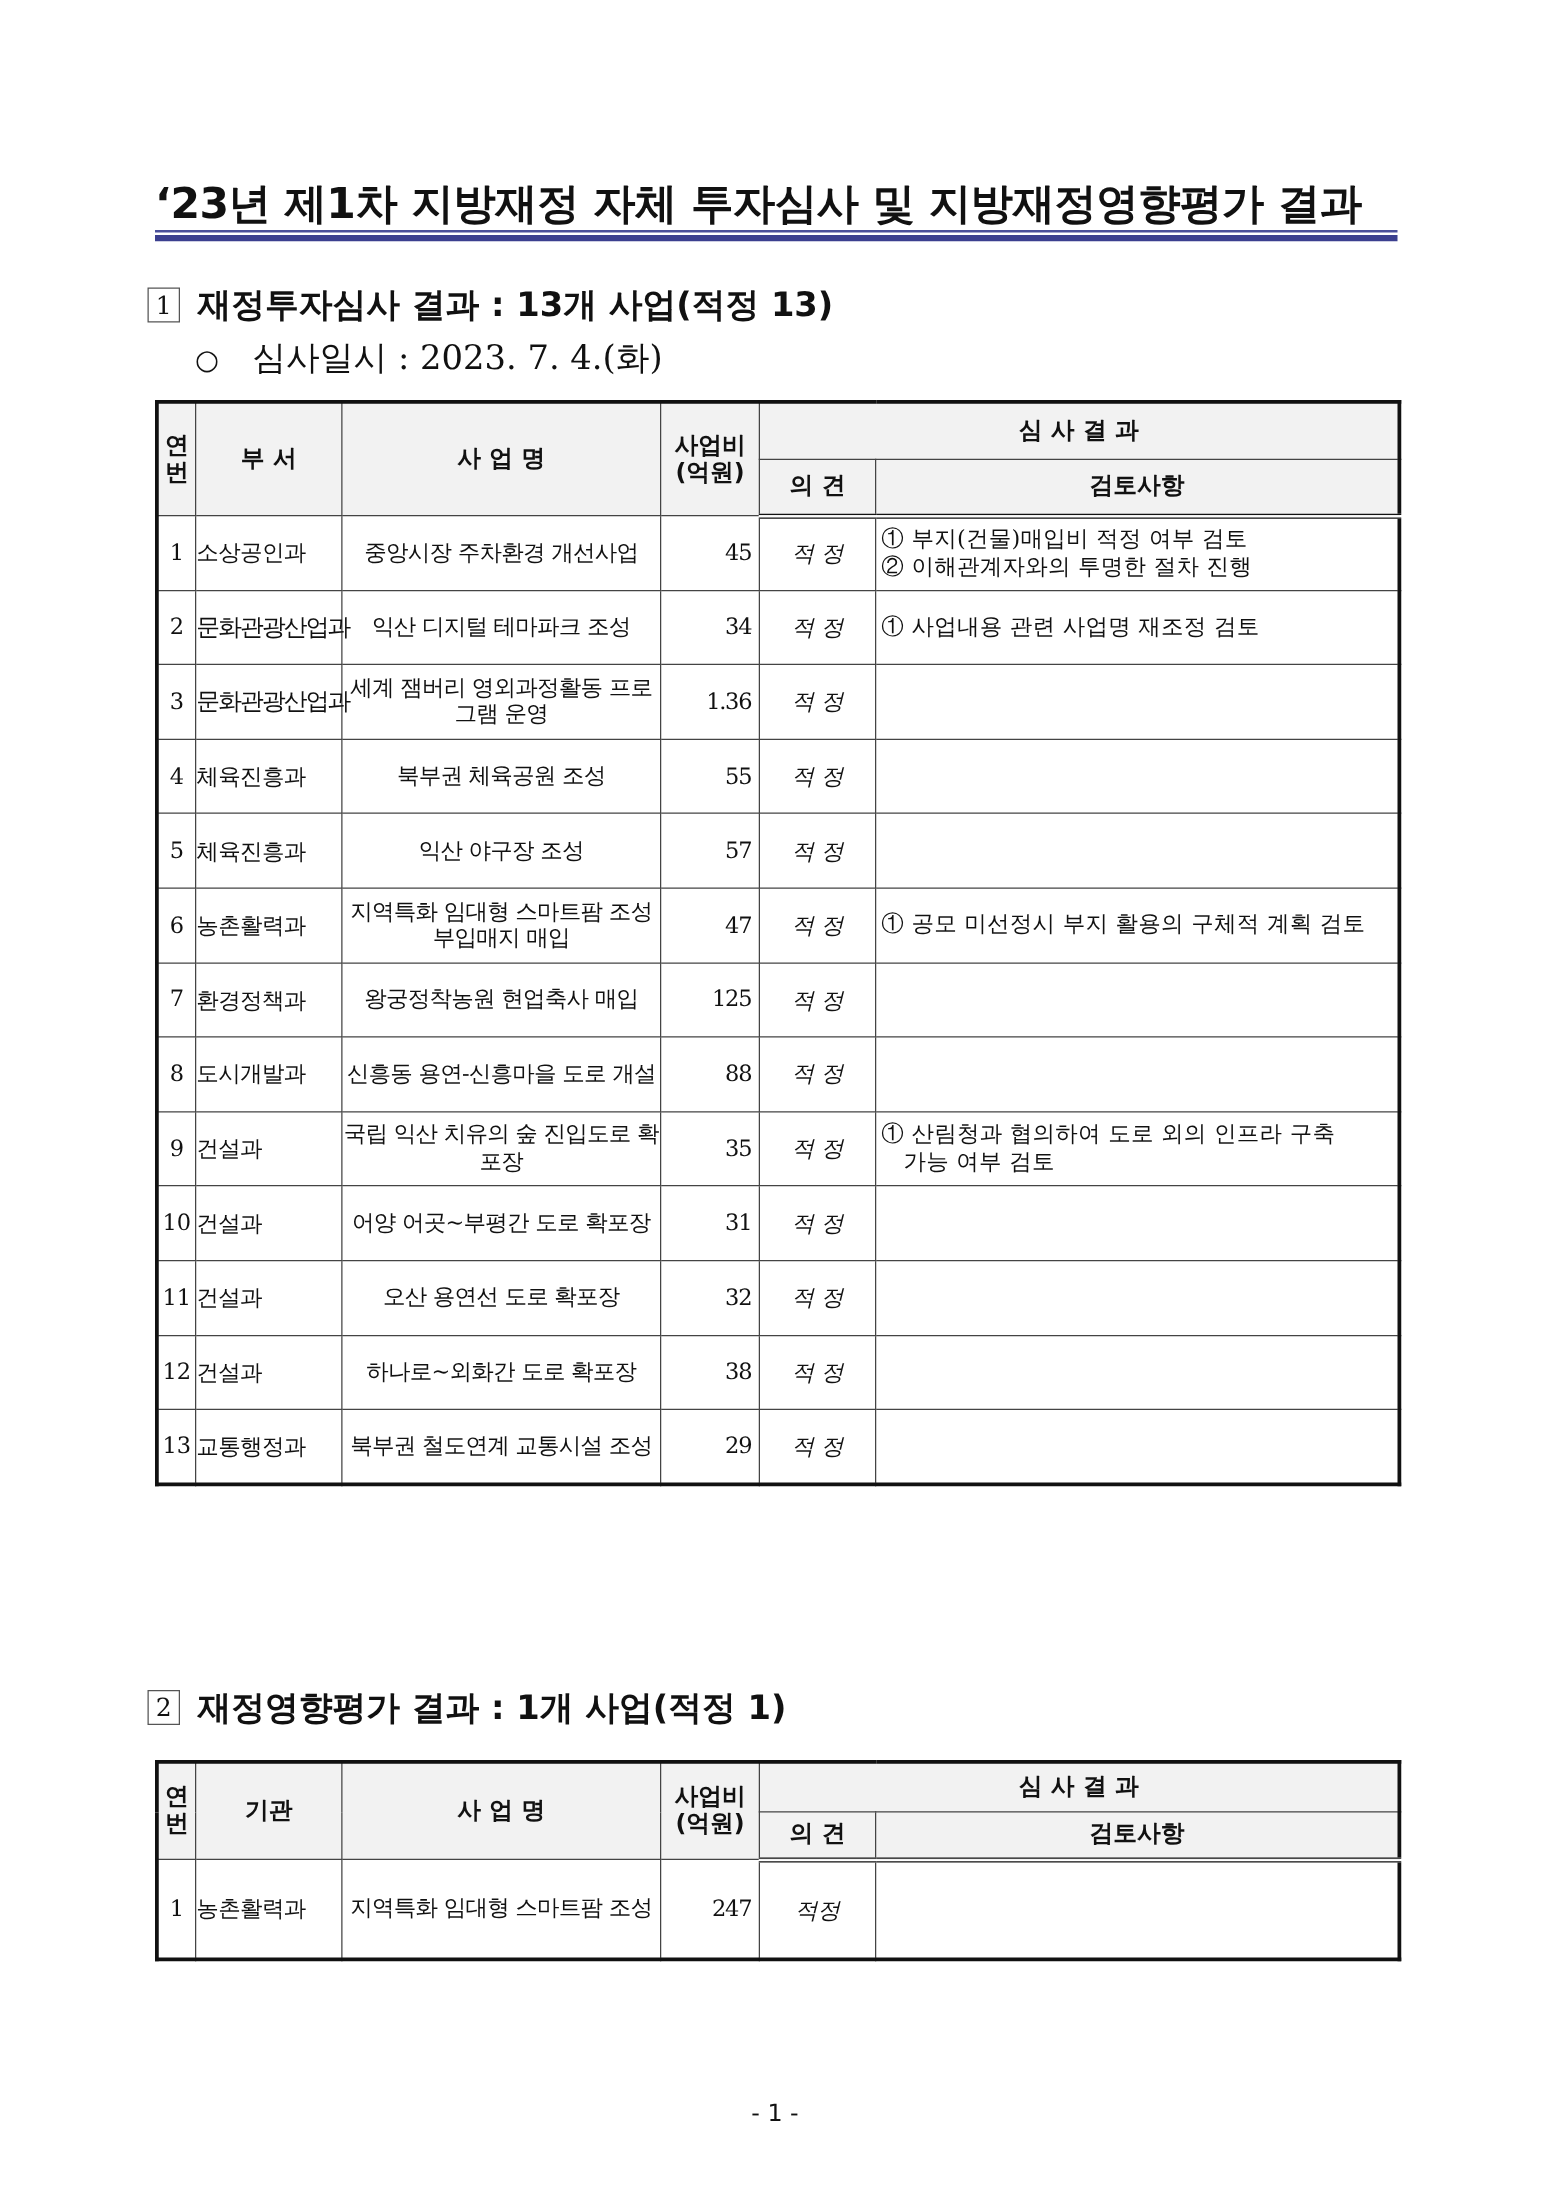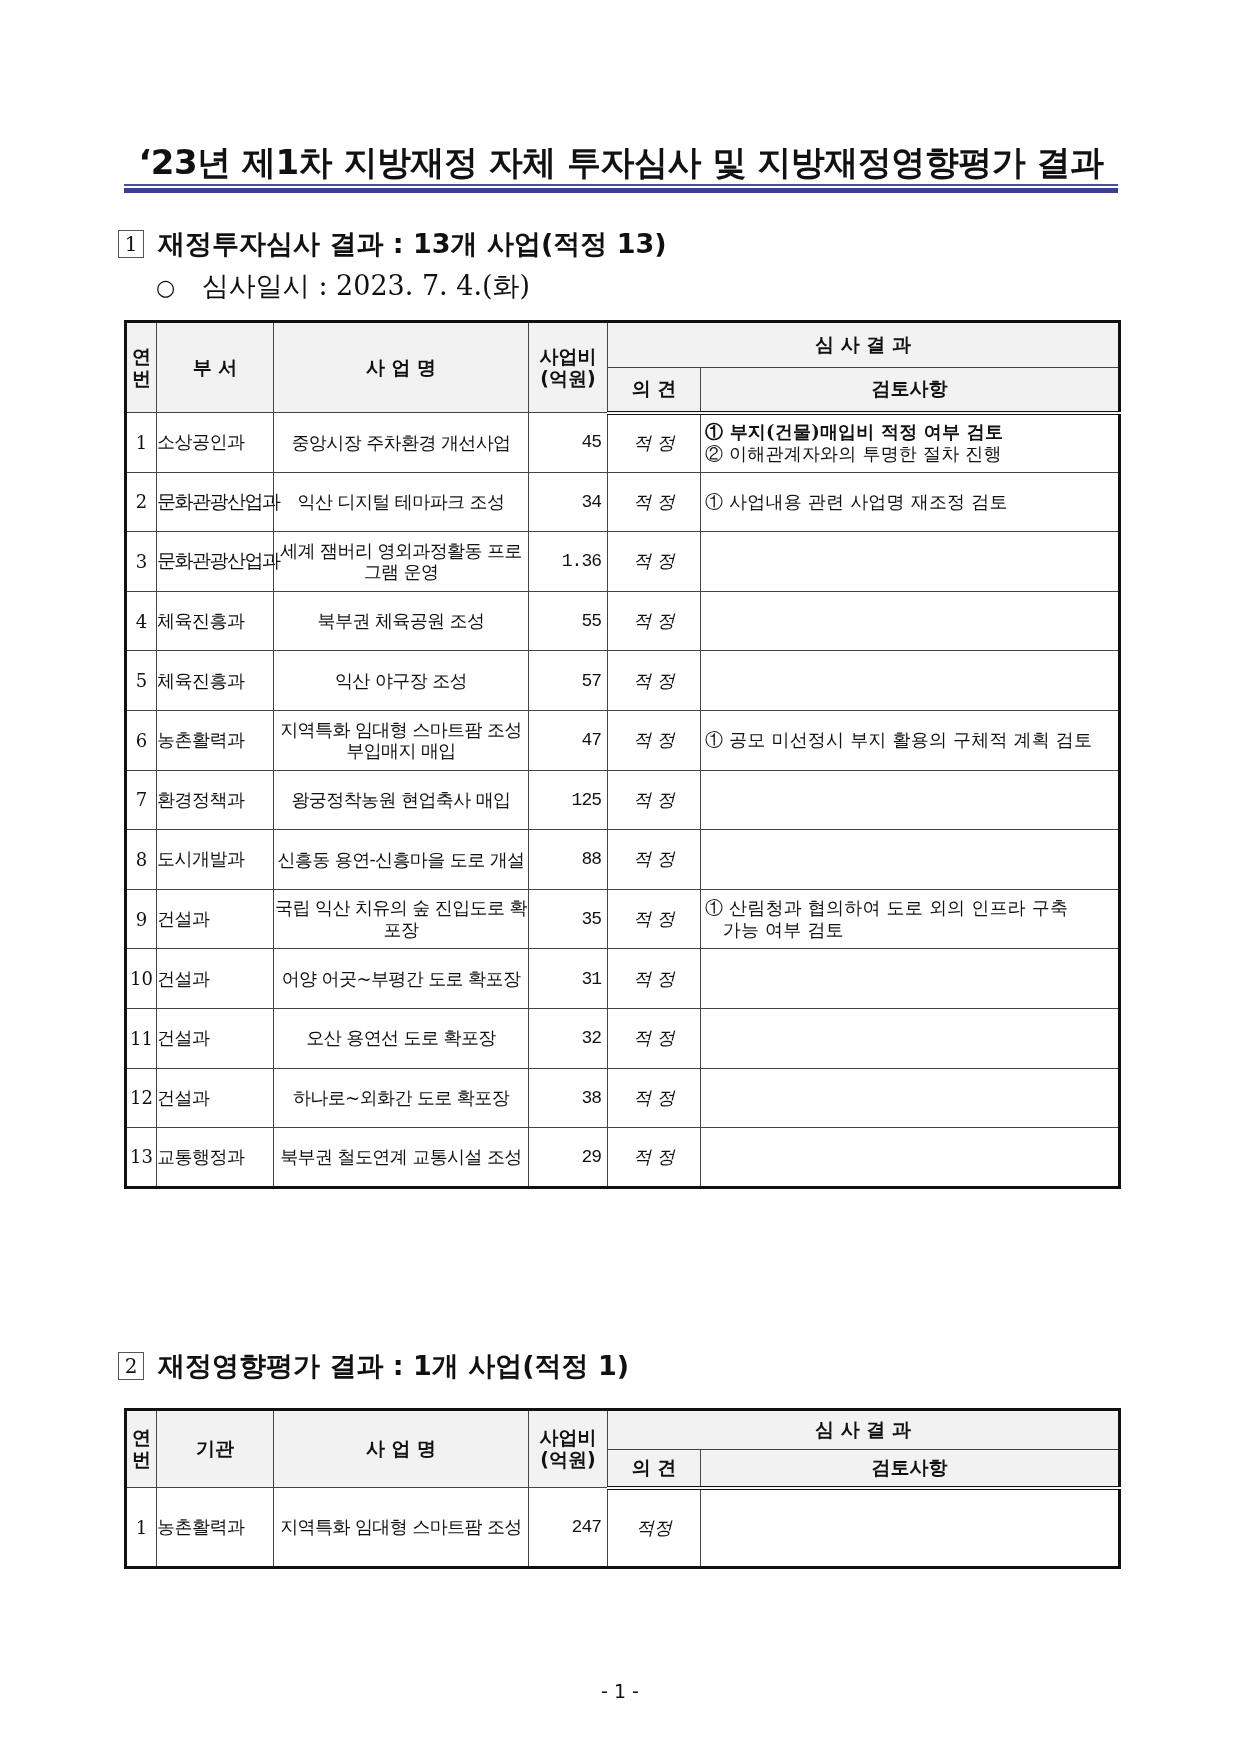--- a/index.html
+++ b/index.html
@@ -1,20 +1,20 @@
 <!DOCTYPE html>
 <html><head>
 <meta charset="utf-8">
 <style>
   html, body { margin: 0; padding: 0; background: #ffffff; }
   body { width: 1240px; height: 1753px; position: relative; font-family: "DejaVu Serif", "Liberation Serif", serif; color: #111; }
 
   .title {
     position: absolute; left: 124px; top: 140px; width: 994px;
-    text-align: center; font-family: "DejaVu Sans", "Liberation Sans", sans-serif;
+    text-align: left; font-family: "DejaVu Sans", "Liberation Sans", sans-serif;
     font-weight: bold; font-size: 34px; letter-spacing: -0.5px; white-space: nowrap;
   }
   .title-rule {
     position: absolute; left: 124px; top: 184px; width: 994px; height: 10px;
   }
   .title-rule .thin { position: absolute; left: 0; top: 0; width: 100%; height: 2px; background: #4a4f9a; }
   .title-rule .thick { position: absolute; left: 0; top: 4px; width: 100%; height: 5px; background: #3b3f8f; }
 
   .section-head {
     position: absolute; left: 118px; font-family: "DejaVu Sans", "Liberation Sans", sans-serif;
@@ -41,21 +41,21 @@
   table.grid th {
     background: #f2f2f2; font-family: "DejaVu Sans", "Liberation Sans", sans-serif;
     font-weight: bold; font-size: 19px; text-align: center; line-height: 1.15;
   }
   table.grid thead tr:last-child th { border-bottom: 4px double #111; }
   table.grid td { font-size: 18px; }
   .c-no { text-align: center; font-size: 19px; }
   .c-dept { text-align: left; white-space: nowrap; font-size: 18px; letter-spacing: -0.5px; }
   .c-dept.small { font-size: 19px; letter-spacing: -1.5px; }
   .c-name { text-align: center; line-height: 1.2; padding: 0 2px; letter-spacing: -0.6px; font-size: 17.5px; }
-  .c-cost { text-align: right; padding-right: 6px !important; font-size: 19px; letter-spacing: -1px; font-family: Liberation Mono, monospace; }
+  .c-cost { text-align: right; padding-right: 6px !important; font-size: 19px; letter-spacing: -1px; }
   .c-op { text-align: center; font-size: 18px; font-style: italic; }
   .c-review { text-align: left; padding-left: 4px !important; font-size: 17.5px; line-height: 1.2; letter-spacing: 0.2px; }
   .c-review div { white-space: nowrap; }
   .vhead { line-height: 1.05; }
 
   .page-num {
     position: absolute; left: 0; width: 1240px; top: 1680px; text-align: center;
     font-family: "DejaVu Sans", "Liberation Sans", sans-serif; font-size: 19px;
   }
 </style>
@@ -102,21 +102,21 @@
     </tr>
   </thead>
   <tbody id="t1body">
       <tr style="height: 59.6px;">
         <td class="c-no">1</td>
         <td class="c-dept">소상공인과</td>
         <td class="c-name">중앙시장 주차환경 개선사업</td>
         <td class="c-cost">45</td>
         <td class="c-op">적 정</td>
         <td class="c-review">
-          <div style="white-space: pre; font-weight: bold;">① 부지(건물)매입비 적정 여부 검토</div>
+          <div style="white-space: pre;">① 부지(건물)매입비 적정 여부 검토</div>
           <div style="white-space: pre;">② 이해관계자와의 투명한 절차 진행</div>
         </td>
       </tr>
       <tr style="height: 59.6px;">
         <td class="c-no">2</td>
         <td class="c-dept small">문화관광산업과</td>
         <td class="c-name">익산 디지털 테마파크 조성</td>
         <td class="c-cost">34</td>
         <td class="c-op">적 정</td>
         <td class="c-review">

